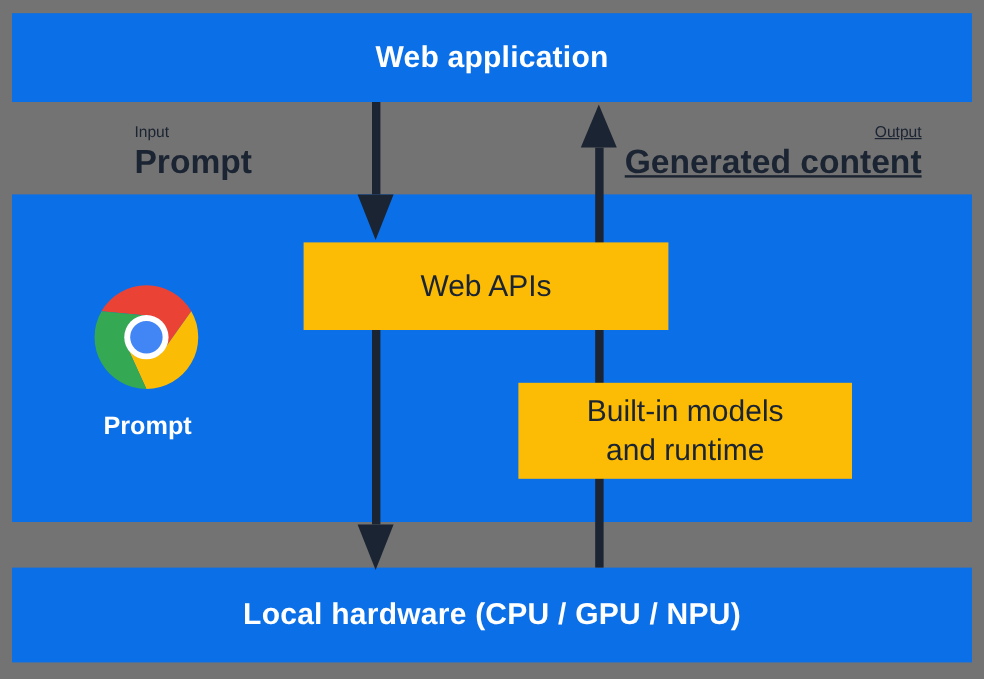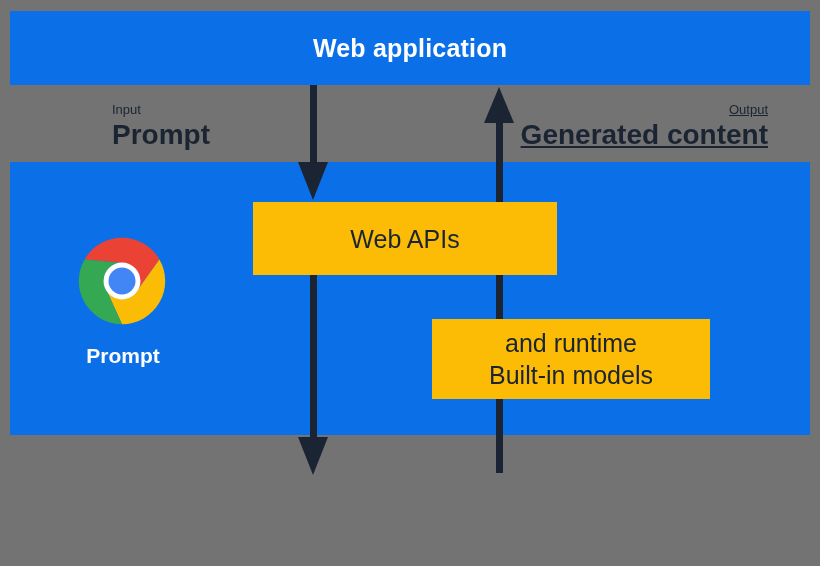--- a/index.html
+++ b/index.html
@@ -84,27 +84,30 @@
   <div class="arrow-head head-down dh2"></div>
 
   <div class="arrow-head head-up uh1"></div>
   <div class="arrow-line ul1"></div>
 
   <div class="ybox web-apis-box">
     <span>Web APIs</span>
   </div>
 
   <div class="ybox builtin-box">
+    <span>Built-in models</span>
     <span>and runtime</span>
-    <span>Built-in models</span>
   </div>
 
   <svg class="chrome-logo" viewBox="0 0 100 100" aria-hidden="true">
     <path class="chrome-red" d="M8.43 26 A48 48 0 0 1 91.57 26 L67.32 60 A20 20 0 0 0 50 30 Z"></path>
     <path class="chrome-yellow" d="M91.57 26 A48 48 0 0 1 50 98 L32.68 60 A20 20 0 0 0 67.32 60 Z"></path>
     <path class="chrome-green" d="M50 98 A48 48 0 0 1 8.43 26 L50 30 A20 20 0 0 0 32.68 60 Z"></path>
     <circle cx="50" cy="50" r="20.5" fill="#ffffff"></circle>
     <circle class="chrome-blue" cx="50" cy="50" r="15"></circle>
   </svg>
   <div class="browser-label">Prompt</div>
 
+  <div class="bar bottom-bar">
+    <span class="bar-label">Local hardware (CPU / GPU / NPU)</span>
+  </div>
 
 </div>
 
 </body></html>

